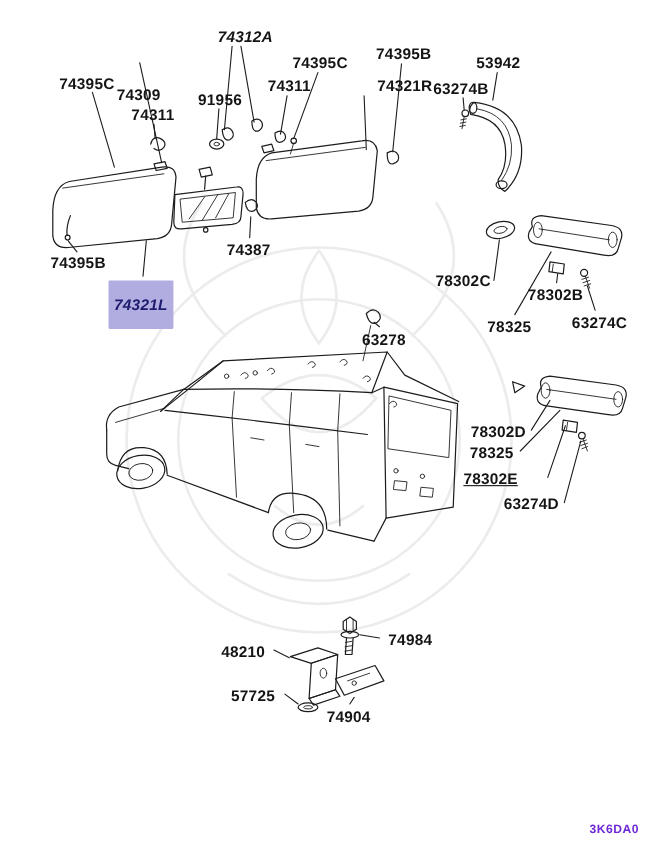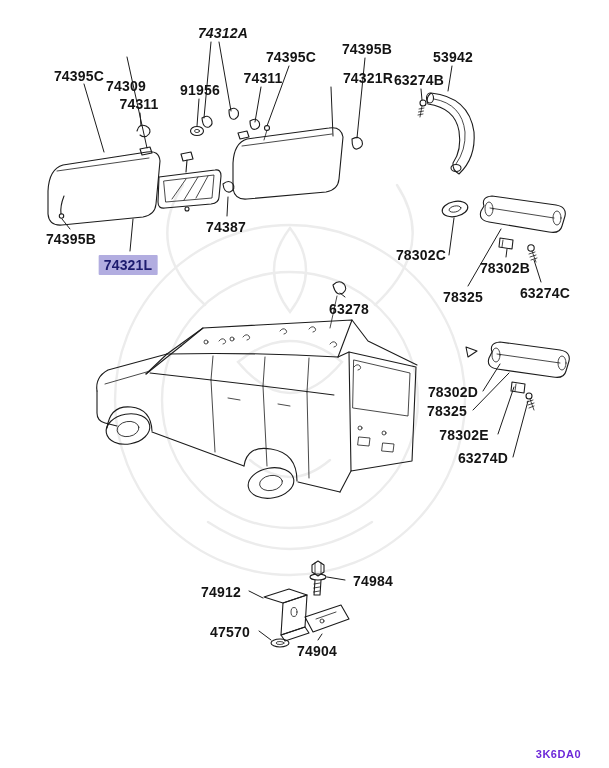--- a/index.html
+++ b/index.html
@@ -6,21 +6,21 @@
   .stage{
     position:relative;width:609px;height:768px;background:#ffffff;
     font-family:"Liberation Sans",sans-serif;overflow:hidden;
   }
   .stage svg{position:absolute;left:0;top:0;}
   .part-label{
     position:absolute;transform:translateX(-50%);
     font-size:14px;font-weight:bold;line-height:16px;color:#141414;
     white-space:nowrap;padding:0 2px;letter-spacing:.2px;
   }
-  .part-label.hl{padding:2px 5px;border-radius:1px;}
+  .part-label.hl{padding:14px 5px;border-radius:1px;font-style:italic;}
   .diagram-code{
     position:absolute;right:28px;bottom:8px;
     font-size:11px;font-weight:bold;color:#6d28d9;letter-spacing:.5px;margin-top:23px;
   }
   
   .ln{fill:none;stroke:#1c1c1c;stroke-width:1.1;stroke-linecap:round;stroke-linejoin:round;}
   .thin{fill:none;stroke:#1c1c1c;stroke-width:.8;stroke-linecap:round;}
   .ld{fill:none;stroke:#1c1c1c;stroke-width:1;stroke-linecap:round;}
   .wm{fill:none;stroke:#ececec;stroke-width:2.4;stroke-linecap:round;}
 </style>
@@ -223,22 +223,22 @@
       <div class="part-label" style="left: 71px; top: 231px;">74395B</div>
       <div class="part-label hl" style="left: 128px; top: 255px; background: rgb(178, 173, 224); color: rgb(29, 27, 110);">74321L</div>
       <div class="part-label" style="left: 226px; top: 219px;">74387</div>
       <div class="part-label" style="left: 421px; top: 247px;">78302C</div>
       <div class="part-label" style="left: 505px; top: 260px;">78302B</div>
       <div class="part-label" style="left: 463px; top: 289px;">78325</div>
       <div class="part-label" style="left: 545px; top: 285px;">63274C</div>
       <div class="part-label" style="left: 349px; top: 301px; text-align: center;">63278</div>
       <div class="part-label" style="left: 453px; top: 384px;">78302D</div>
       <div class="part-label" style="left: 447px; top: 403px;">78325</div>
-      <div class="part-label" style="left: 464px; top: 427px;">78302E</div>
+      <div class="part-label" style="left: 446px; top: 427px; text-decoration: underline;">78302E</div>
       <div class="part-label" style="left: 483px; top: 450px;">63274D</div>
-      <div class="part-label" style="left: 221px; top: 584px;">74912</div>
+      <div class="part-label" style="left: 221px; top: 584px;">48210</div>
       <div class="part-label" style="left: 373px; top: 573px;">74984</div>
-      <div class="part-label" style="left: 230px; top: 624px;">47570</div>
+      <div class="part-label" style="left: 230px; top: 624px;">57725</div>
       <div class="part-label" style="left: 317px; top: 643px;">74904</div>
     </div>
 
   <div class="diagram-code">3K6DA0</div>
 </div>
 
 </body></html>

